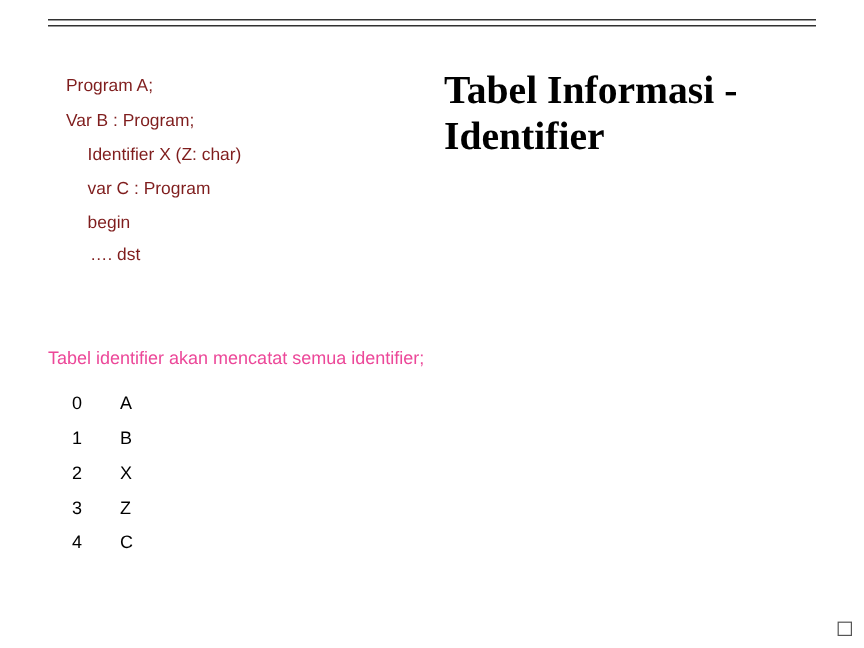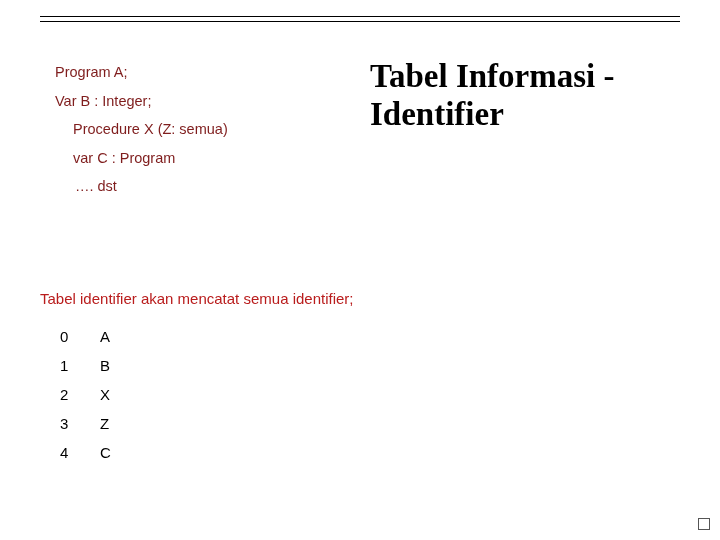--- a/index.html
+++ b/index.html
@@ -42,21 +42,21 @@
     .code-l2 { margin-left: 0px; margin-bottom: 14px; }
     .code-l3 { margin-left: 18px; margin-bottom: 14px; }
     .code-l4 { margin-left: 18px; margin-bottom: 14px; }
     .code-l5 { margin-left: 18px; margin-bottom: 12px; }
     .code-l6 { margin-left: 20px; }
     .description {
       position: absolute;
       top: 290px;
       left: 40px;
       font-size: 15px;
-      color: #b91c1c;
+      color: #ec4899;
     }
     .table {
       position: absolute;
       top: 328px;
       left: 60px;
       font-size: 15px;
       color: #000;
     }
     .row { display: flex; margin-bottom: 12px; }
     .cell-idx { width: 40px; }
@@ -72,23 +72,24 @@
   </style>
 </head>
 <body>
 
 <div class="top-bar"></div>
 
 <div class="title">Tabel Informasi - Identifier</div>
 
 <div class="code-block">
   <div class="code-l1">Program A;</div>
-  <div class="code-l2">Var B : Integer;</div>
-  <div class="code-l3">Procedure  X (Z: semua)</div>
+  <div class="code-l2">Var B : Program;</div>
+  <div class="code-l3">Identifier  X (Z: char)</div>
   <div class="code-l4">var C : Program</div>
+  <div class="code-l5">begin</div>
   <div class="code-l6">…. dst</div>
 </div>
 
 <div class="description">Tabel identifier akan mencatat semua identifier;</div>
 
 <div class="table">
   <div class="row">
     <div class="cell-idx">0</div>
     <div class="cell-val">A</div>
   </div>

